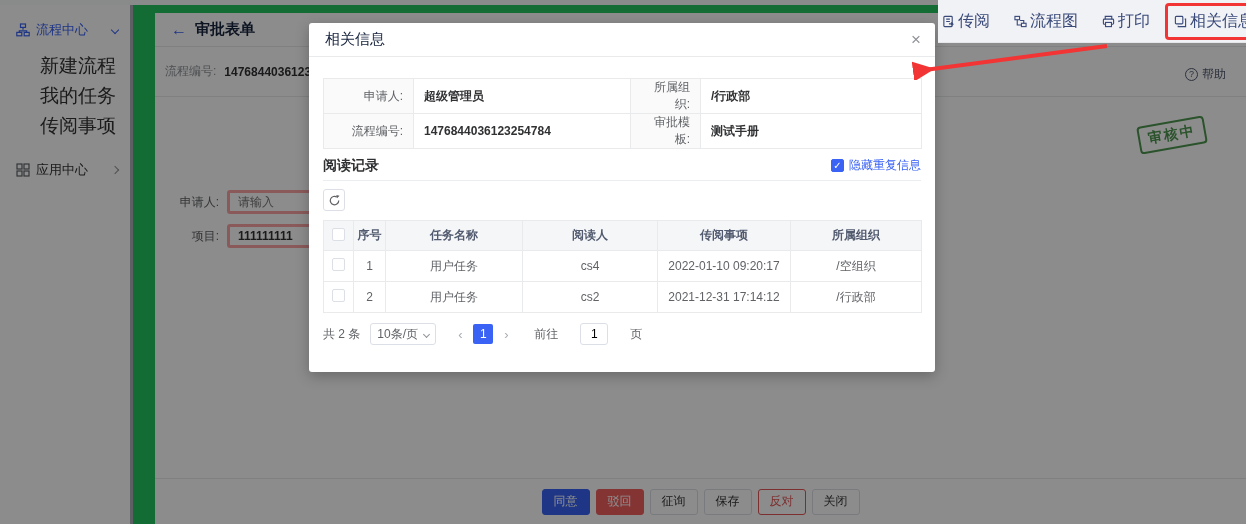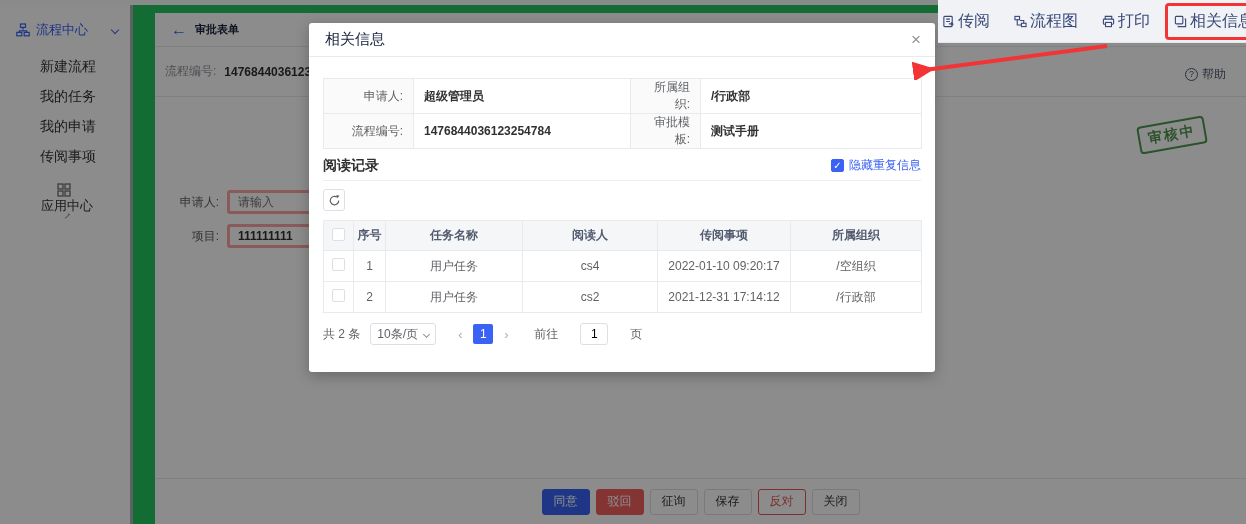--- a/index.html
+++ b/index.html
@@ -13,28 +13,28 @@
   
   .sidebar { position:absolute; left:0; top:5px; bottom:0; width:133px; background:#fff;
              border-right:3px solid #a9aeb6; z-index:1; padding-top:8px; }
   .side-group { display:flex; align-items:center; height:34px; padding:0 12px 0 16px; cursor:pointer; color:#333; }
   .side-group.active { color:#3a62f4; }
   .side-group .g-icon { width:14px; height:14px; margin-right:6px; flex:0 0 auto; }
   .side-group .g-label { flex:1; font-size:13px; }
   .chev { width:6px; height:6px; border-right:1.4px solid #909399; border-bottom:1.4px solid #909399; display:inline-block; }
   .chev.down { transform:rotate(45deg); }
   .chev.right { transform:rotate(-45deg); }
-  .side-sub { height:30px; line-height:30px; padding-left:40px; font-size:14px; color:#333; cursor:pointer; }
+  .side-sub { height:30px; line-height:30px; padding-left:40px; font-size:19px; color:#333; cursor:pointer; }
   .side-sub-wrap { padding:4px 0 10px; }
 
   
   .main-card { position:absolute; left:155px; top:13px; right:0; bottom:0; background:#fff; z-index:1; }
   .card-header { display:flex; align-items:center; height:34px; padding:0 16px; border-bottom:1px solid #e8eaec; }
   .back-arrow { color:#3a62f4; font-size:16px; margin-right:8px; cursor:pointer; }
-  .card-title { font-size:11px; font-weight:bold; color:#17233d; }
+  .card-title { font-size:15px; font-weight:bold; color:#17233d; }
   .process-row { display:flex; align-items:center; height:50px; padding:0 10px; border-bottom:1px solid #e8eaec; }
   .process-label { color:#909399; margin-right:8px; }
   .process-value { font-weight:bold; color:#303133; }
   .help-link { position:absolute; top:53px; right:20px; display:flex; align-items:center; gap:4px; color:#515a6e; cursor:pointer; }
   .help-circle { width:13px; height:13px; border:1px solid #515a6e; border-radius:50%; font-size:9px; line-height:11px; text-align:center; display:inline-block; }
   .stamp { position:absolute; top:108px; right:40px; color:#3e8e41; border:2px solid #3e8e41; border-radius:4px;
            padding:3px 8px; font-size:14px; font-weight:bold; letter-spacing:2px; transform:rotate(-10deg); opacity:.92; }
   .bg-form { position:absolute; left:0; top:177px; }
   .form-row { display:flex; align-items:center; margin-bottom:10px; }
   .form-row .f-label { width:64px; text-align:right; color:#606266; margin-right:8px; }
@@ -113,24 +113,23 @@
           <rect x="0.8" y="9.4" width="5" height="3.4"></rect>
           <rect x="8.2" y="9.4" width="5" height="3.4"></rect>
         <path d="M7 4.4 v2.4 M3.3 9.4 v-1.6 h7.4 v1.6"></path>
       </svg>
       <span class="g-label">流程中心</span>
       <span class="chev down" style="border-color:#3a62f4"></span>
     </div>
     <div class="side-sub-wrap">
       <div class="side-sub">新建流程</div>
       <div class="side-sub">我的任务</div>
-      <div class="side-sub">我的申请</div>
       <div class="side-sub">传阅事项</div>
     </div>
-    <div class="side-group" style="margin-top:2px;flex-direction:column;">
+    <div class="side-group" style="margin-top:2px;">
       <svg class="g-icon" viewBox="0 0 14 14" fill="none" stroke="#606266" stroke-width="1.2">
         <rect x="1" y="1" width="5" height="5"></rect>
           <rect x="8" y="1" width="5" height="5"></rect>
           <rect x="1" y="8" width="5" height="5"></rect>
           <rect x="8" y="8" width="5" height="5"></rect>
       </svg>
       <span class="g-label">应用中心</span>
       <span class="chev right"></span>
     </div>
   </div>

